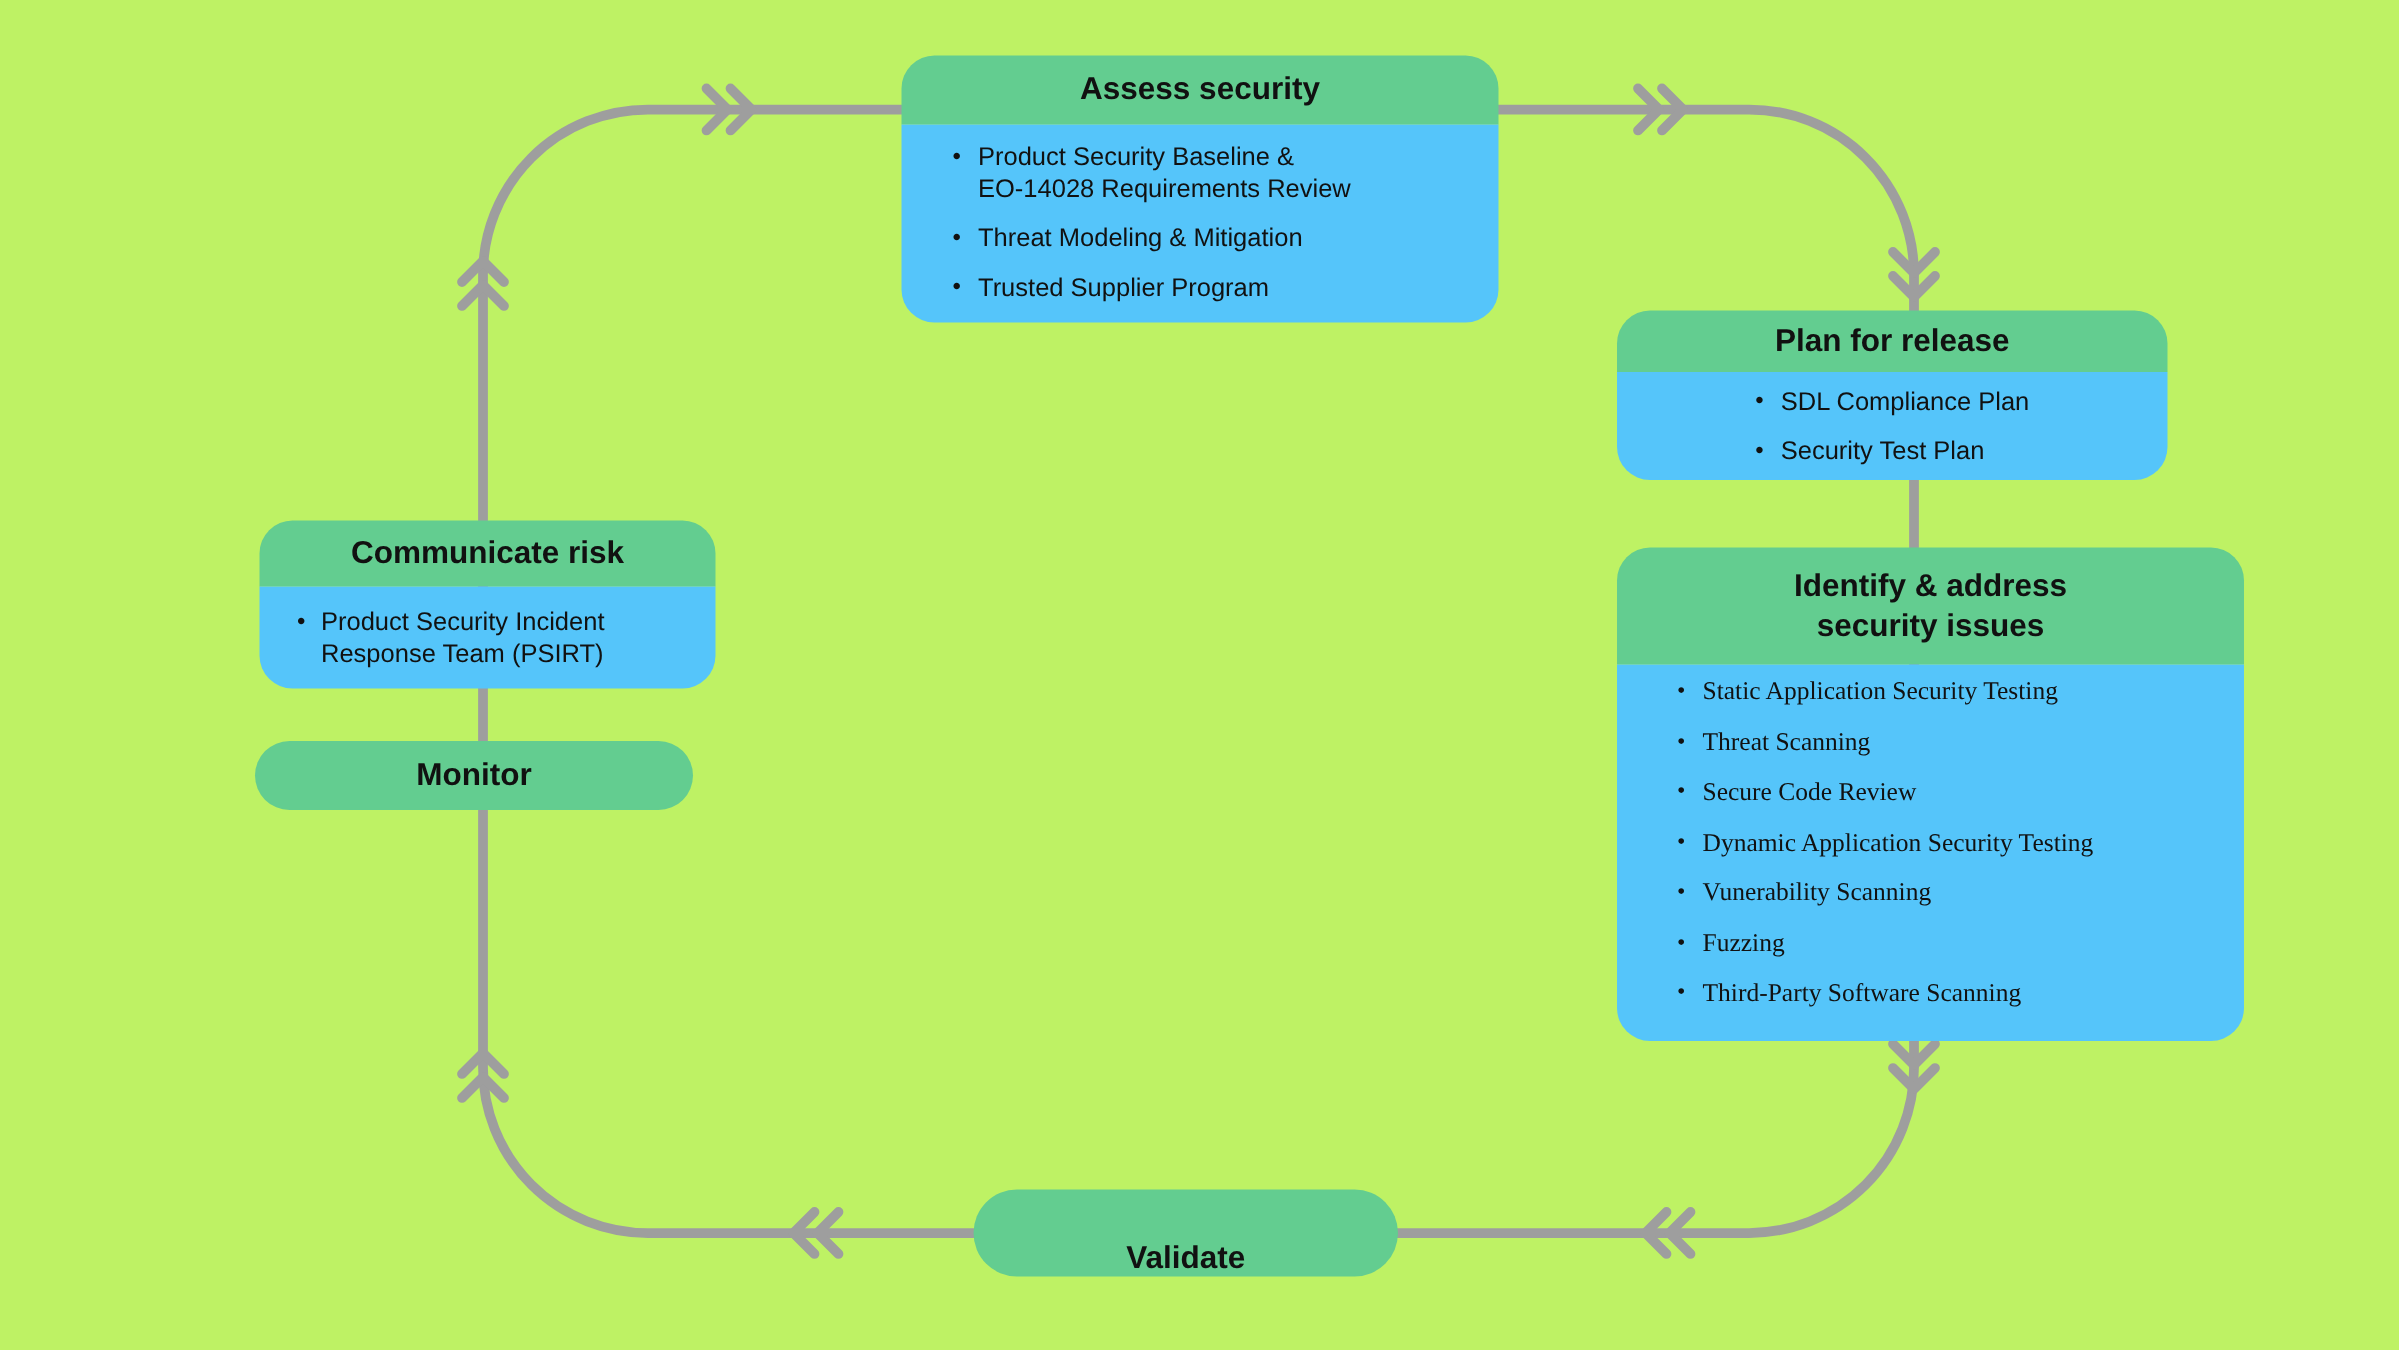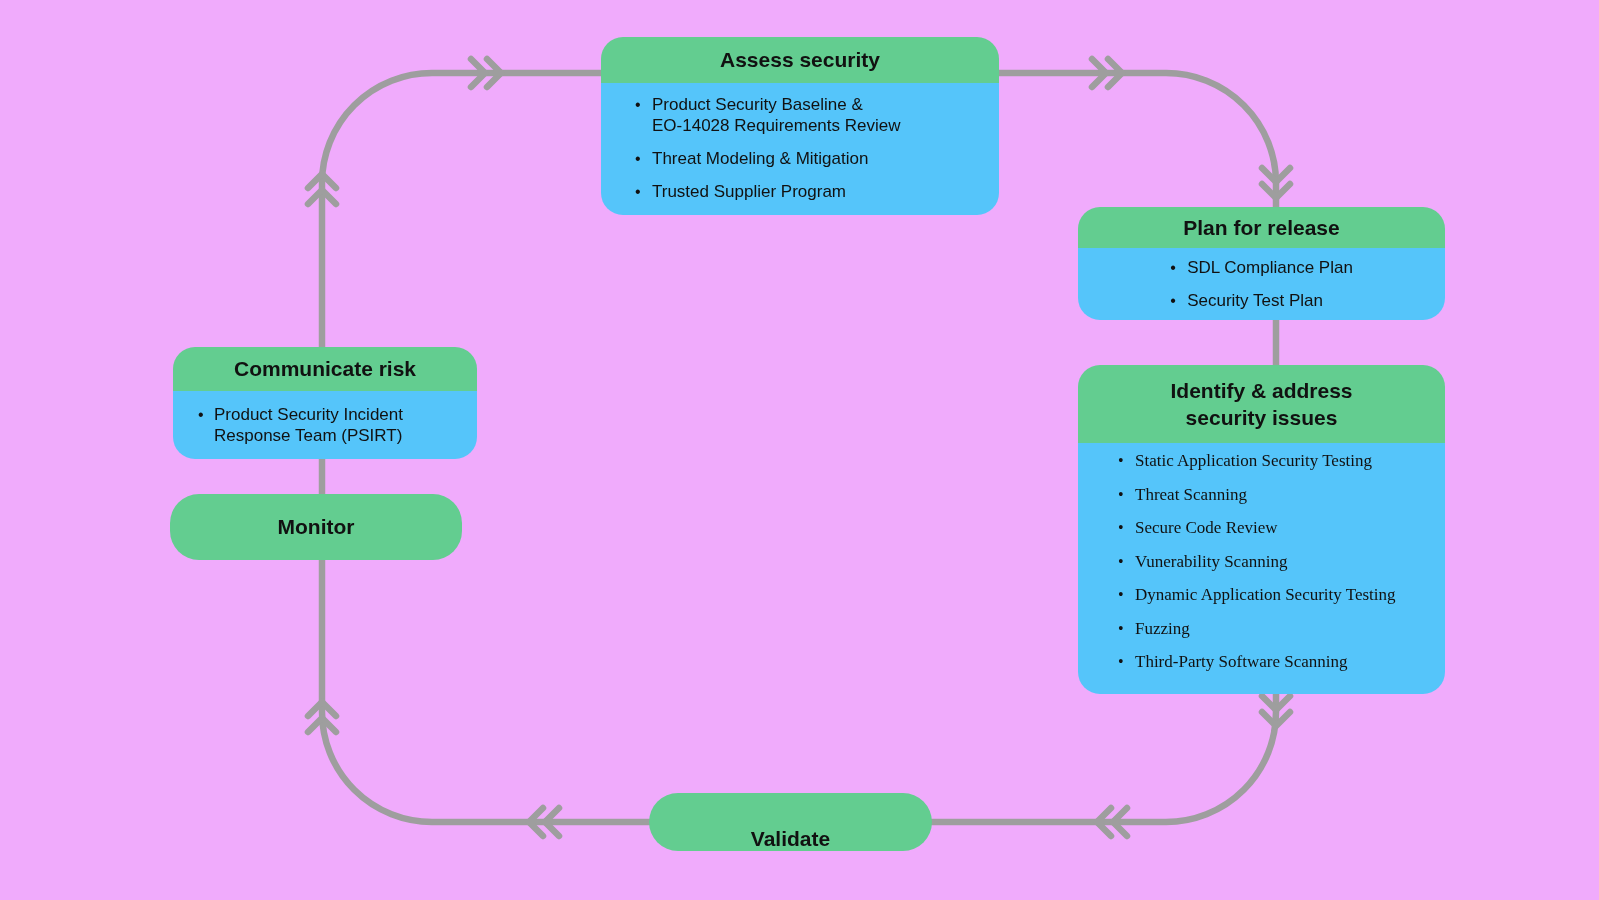--- a/index.html
+++ b/index.html
@@ -1,17 +1,17 @@
 <!DOCTYPE html>
 <html><head>
 <meta charset="utf-8">
 <style>
   html,body { margin:0; padding:0; background:#ffffff; }
   .canvas {
-    position:relative; width:1599px; height:900px; background:#f0abfc;
+    position:relative; width:1599px; height:900px; background:#bef264;
     font-family:"Liberation Sans", sans-serif; color:#111111; overflow:hidden;
   }
   .loop-svg { position:absolute; left:0; top:0; z-index:1; }
 
   .node { position:absolute; z-index:2; }
   .hdr {
     background:#63cd90; font-weight:bold; font-size:21px; text-align:center;
     display:flex; align-items:center; justify-content:center;
     white-space:pre-line; line-height:1.3; color:#111111;
   }
@@ -33,33 +33,33 @@
   .n-assess .hdr { height:46px; border-radius:22px 22px 0 0; }
   .n-assess .bdy { border-radius:0 0 22px 22px; padding:11px 20px 13px 34px; }
 
   
   .n-plan { left:1078px; top:207px; width:367px; }
   .n-plan .hdr { height:41px; border-radius:22px 22px 0 0; }
   .n-plan .bdy { border-radius:0 0 22px 22px; padding:9px 0 9px 0; }
   .n-plan ul.blist { width:fit-content; margin:0 auto; }
 
   
-  .n-identify { left:1078px; top:365px; width:367px; }
+  .n-identify { left:1078px; top:365px; width:418px; }
   .n-identify .hdr { height:78px; border-radius:22px 22px 0 0; }
   .n-identify .bdy { border-radius:0 0 22px 22px; padding:7px 10px 9px 40px;font-family:Liberation Serif, serif; }
   .n-identify ul.blist li { margin-bottom:12.5px; }
 
   
   .n-comm { left:173px; top:347px; width:304px; }
   .n-comm .hdr { height:44px; border-radius:22px 22px 0 0; }
   .n-comm .bdy { border-radius:0 0 22px 22px; padding:13px 12px 13px 25px; }
   .n-comm ul.blist li { padding-left:16px; }
 
   
-  .n-monitor  { left:170px; top:494px; width:292px; height:66px; }
+  .n-monitor  { left:170px; top:494px; width:292px; height:46px; }
   .n-validate { left:649px; top:793px; width:283px; height:58px;align-items:flex-end; }
 </style>
 </head>
 <body>
 
 <div class="canvas">
 
   <svg class="loop-svg" width="1599" height="900" viewBox="0 0 1599 900">
     <path d="M 432 73 L 1166 73 A 110 110 0 0 1 1276 183 L 1276 712 A 110 110 0 0 1 1166 822 L 432 822 A 110 110 0 0 1 322 712 L 322 183 A 110 110 0 0 1 432 73 Z" fill="none" stroke="#9e9e9e" stroke-width="6.5"></path>
     <g stroke="#9e9e9e" stroke-width="6.5" fill="none" stroke-linecap="round" stroke-linejoin="round">
@@ -113,22 +113,22 @@
   </div>
 
   <div class="node n-identify">
     <div class="hdr">Identify &amp; address
 security issues</div>
     <div class="bdy">
       <ul class="blist">
         <li>Static Application Security Testing</li>
         <li>Threat Scanning</li>
         <li>Secure Code Review</li>
+        <li>Dynamic Application Security Testing</li>
         <li>Vunerability Scanning</li>
-        <li>Dynamic Application Security Testing</li>
         <li>Fuzzing</li>
         <li>Third-Party Software Scanning</li>
       </ul>
     </div>
   </div>
 
   <div class="node n-comm">
     <div class="hdr">Communicate risk</div>
     <div class="bdy">
       <ul class="blist">

